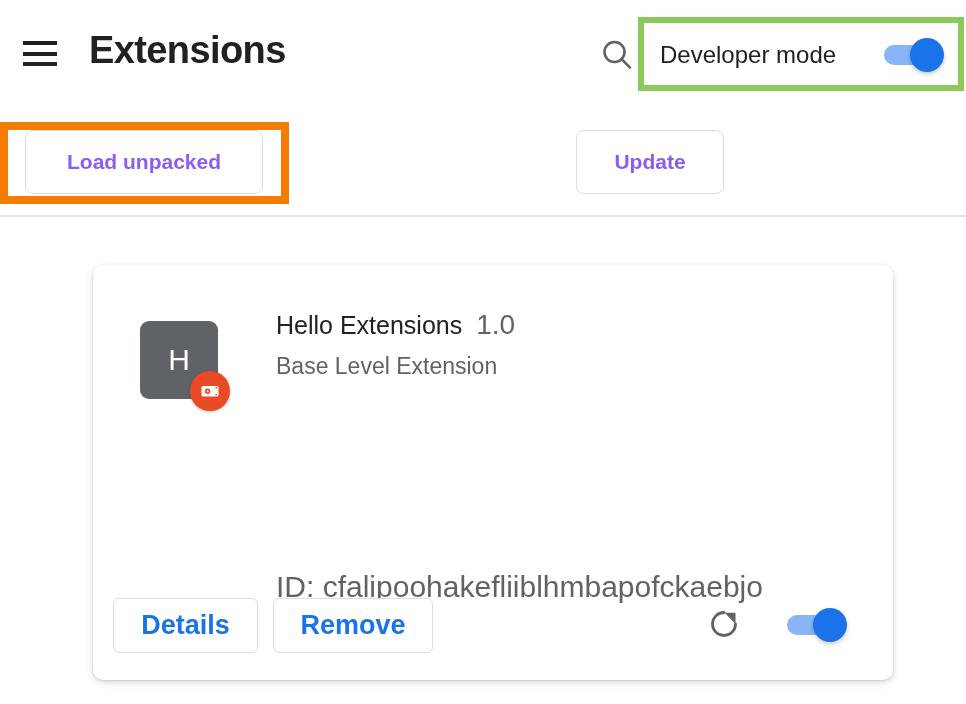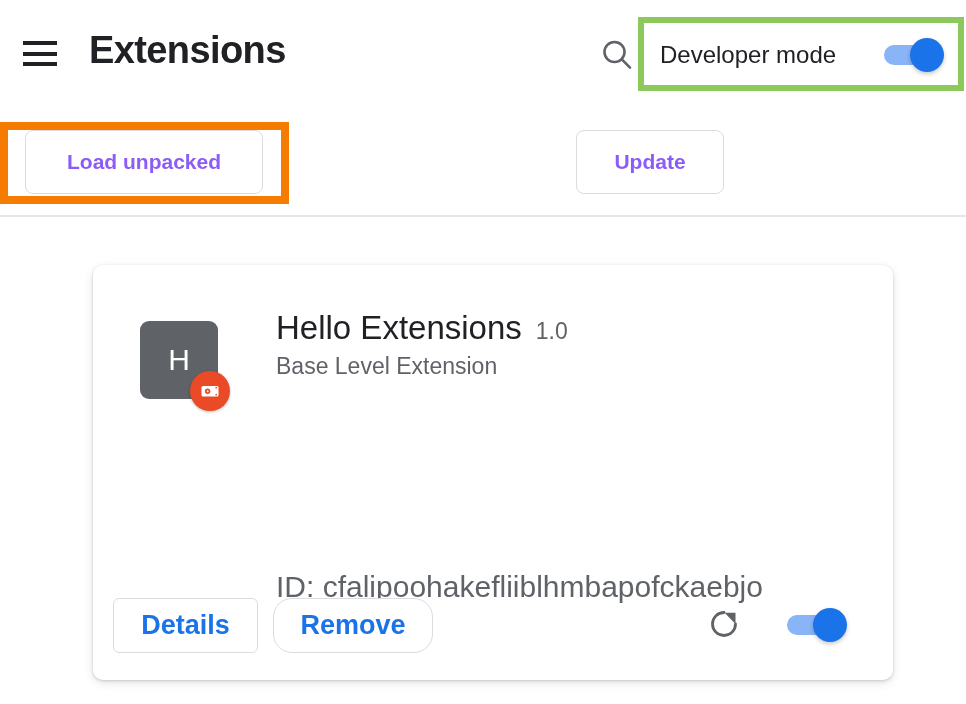--- a/index.html
+++ b/index.html
@@ -234,26 +234,26 @@
 
   .ext-name-row {
     position: absolute;
     left: 183px;
     top: 44px;
     display: flex;
     align-items: baseline;
     gap: 14px;
   }
   .ext-name {
-    font-size: 33px;
+    font-size: 25px;
     color: #202124;
     white-space: nowrap;
   }
   .ext-version {
-    font-size: 23px;
+    font-size: 28px;
     color: #5f6368;
     white-space: nowrap;
   }
   .ext-desc {
     position: absolute;
     left: 183px;
     top: 88px;
     font-size: 23px;
     color: #5f6368;
     white-space: nowrap;
@@ -285,21 +285,21 @@
     color: #1a73e8;
     font-size: 27px;
     font-weight: bold;
     display: flex;
     align-items: center;
     justify-content: center;
     cursor: pointer;
     white-space: nowrap;
   }
   #btn-details { left: 20px;  width: 145px; }
-  #btn-remove  { left: 180px; width: 160px; border-radius: 19px; }
+  #btn-remove  { left: 180px; width: 160px; }
 
   .reload-icon {
     position: absolute;
     left: 609px;
     top: 18px;
     width: 44px;
     height: 44px;
     cursor: pointer;
   }
   .card-toggle {

